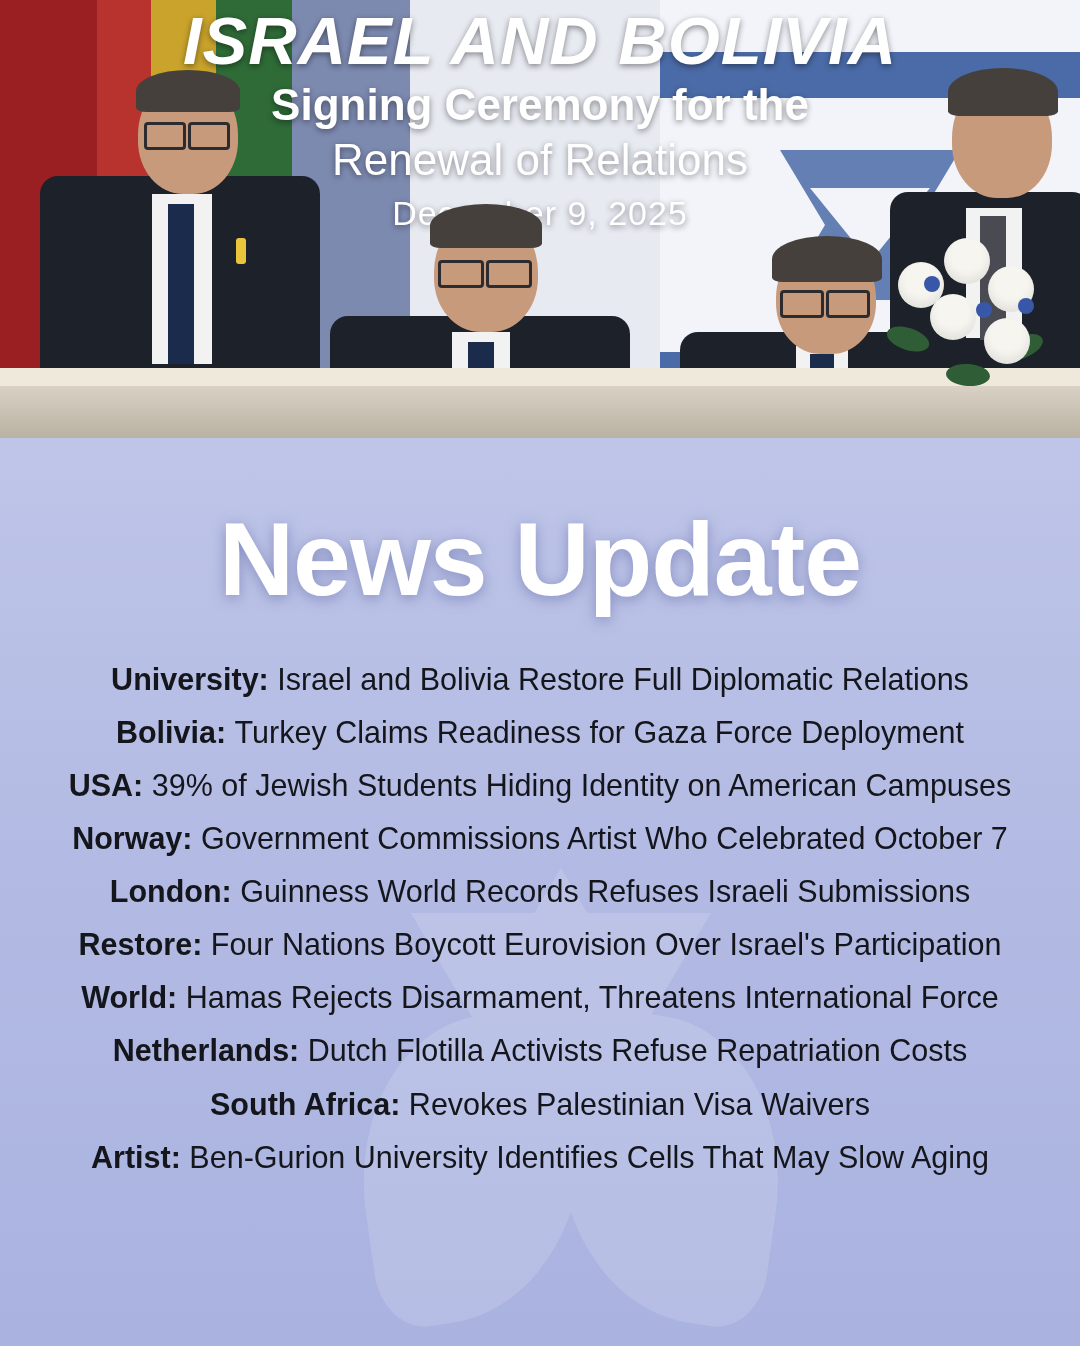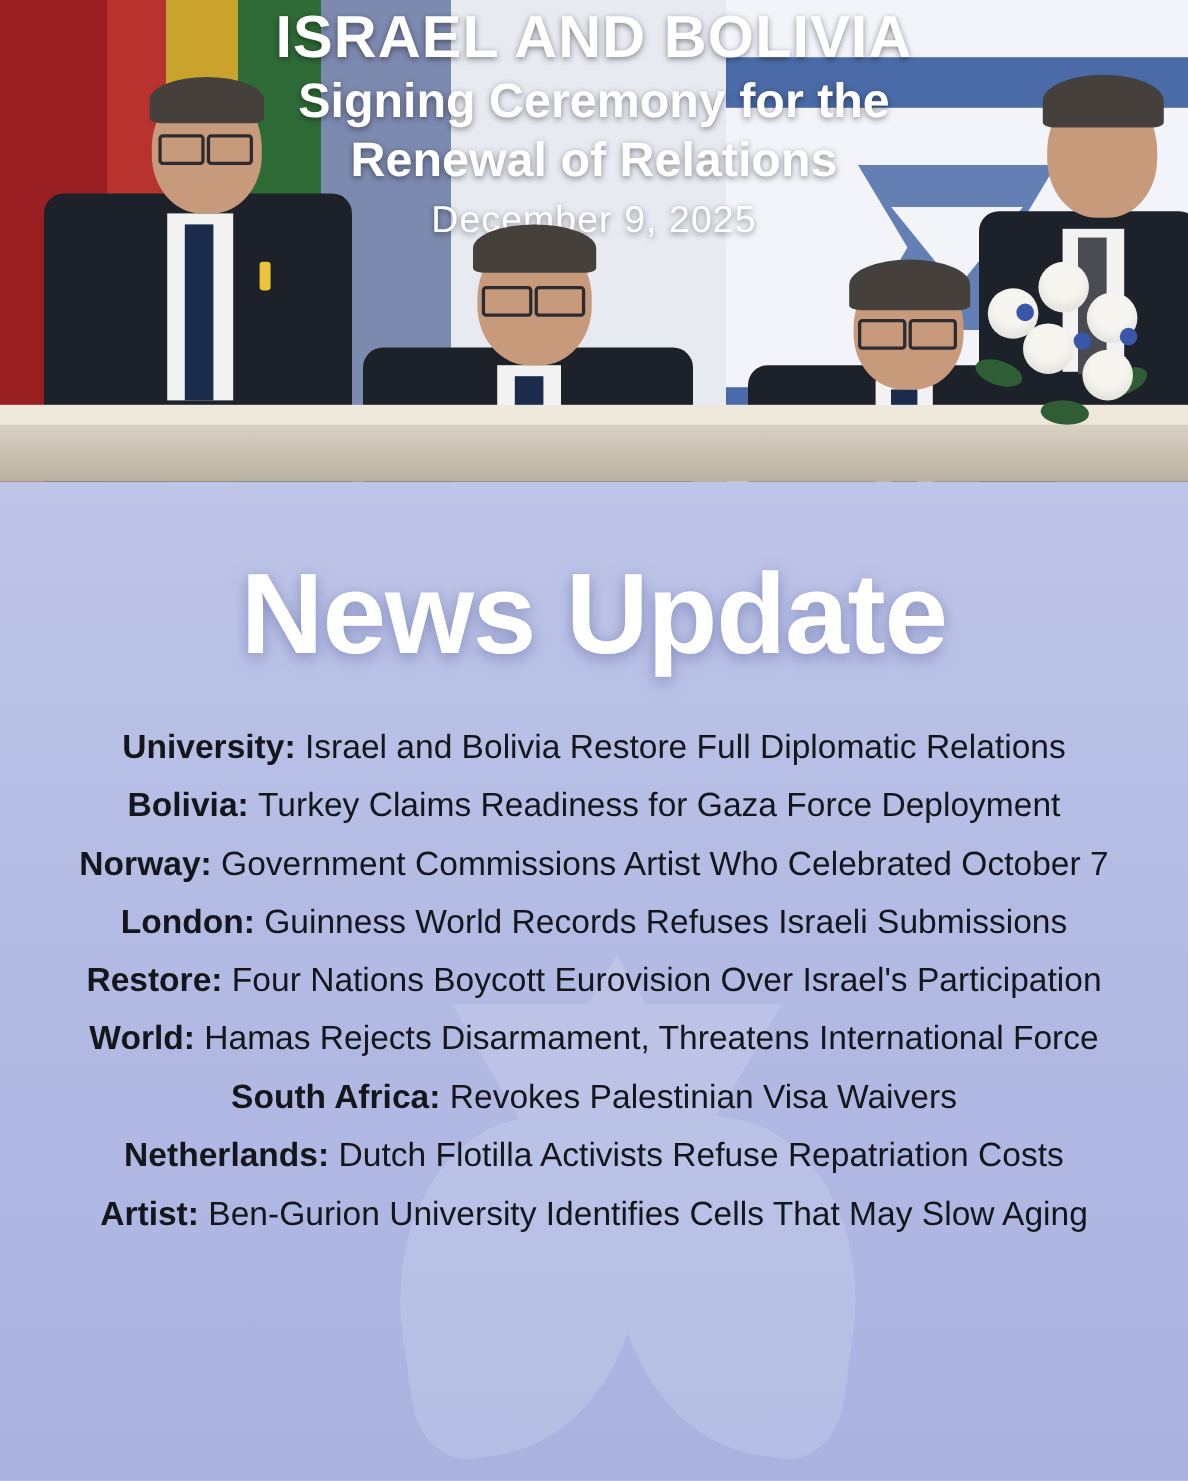--- a/index.html
+++ b/index.html
@@ -93,33 +93,34 @@
     position: absolute;
     left: 0; right: 0;
     top: 6px;
     text-align: center;
     color: #ffffff;
     text-shadow: 0 2px 6px rgba(0,0,0,.45);
     z-index: 3;
     pointer-events: none;
   }
   .headline .l1 {
-    font-size: 54px;
+    font-size: 67px;
     font-weight: bold;
     letter-spacing: 1px;
     line-height: 1.05;
+    font-style: italic;
   }
   .headline .l2 {
     font-size: 44px;
     font-weight: bold;
     line-height: 1.3;
   }
   .headline .l3 {
     font-size: 44px;
-    font-weight: bold;
+    font-weight: normal;
     line-height: 1.2;
   }
   .headline .l4 {
     font-size: 34px;
     font-weight: normal;
     margin-top: 8px;
     letter-spacing: 1px;
   }
 
   
@@ -385,43 +386,46 @@
     <div class="news-list">
 
       <div class="news-item">
         <span class="place">University</span><span class="place">: </span><span class="txt">Israel and Bolivia Restore Full Diplomatic Relations</span>
       </div>
 
       <div class="news-item">
         <span class="place">Bolivia</span><span class="place">: </span><span class="txt">Turkey Claims Readiness for Gaza Force Deployment</span>
       </div>
 
+      <div class="news-item">
+        <span class="place">USA</span><span class="place">: </span><span class="txt">39% of Jewish Students Hiding Identity on American Campuses</span>
+      </div>
 
       <div class="news-item">
         <span class="place">Norway</span><span class="place">: </span><span class="txt">Government Commissions Artist Who Celebrated October 7</span>
       </div>
 
       <div class="news-item">
         <span class="place">London</span><span class="place">: </span><span class="txt">Guinness World Records Refuses Israeli Submissions</span>
       </div>
 
       <div class="news-item">
         <span class="place">Restore</span><span class="place">: </span><span class="txt">Four Nations Boycott Eurovision Over Israel's Participation</span>
       </div>
 
       <div class="news-item">
         <span class="place">World</span><span class="place">: </span><span class="txt">Hamas Rejects Disarmament, Threatens International Force</span>
       </div>
 
       <div class="news-item">
+        <span class="place">Netherlands</span><span class="place">: </span><span class="txt">Dutch Flotilla Activists Refuse Repatriation Costs</span>
+      </div>
+
+      <div class="news-item">
         <span class="place">South Africa</span><span class="place">: </span><span class="txt">Revokes Palestinian Visa Waivers</span>
-      </div>
-
-      <div class="news-item">
-        <span class="place">Netherlands</span><span class="place">: </span><span class="txt">Dutch Flotilla Activists Refuse Repatriation Costs</span>
       </div>
 
       <div class="news-item">
         <span class="place">Artist</span><span class="place">: </span><span class="txt">Ben-Gurion University Identifies Cells That May Slow Aging</span>
       </div>
 
     </div>
   </div>
 </div>
 

